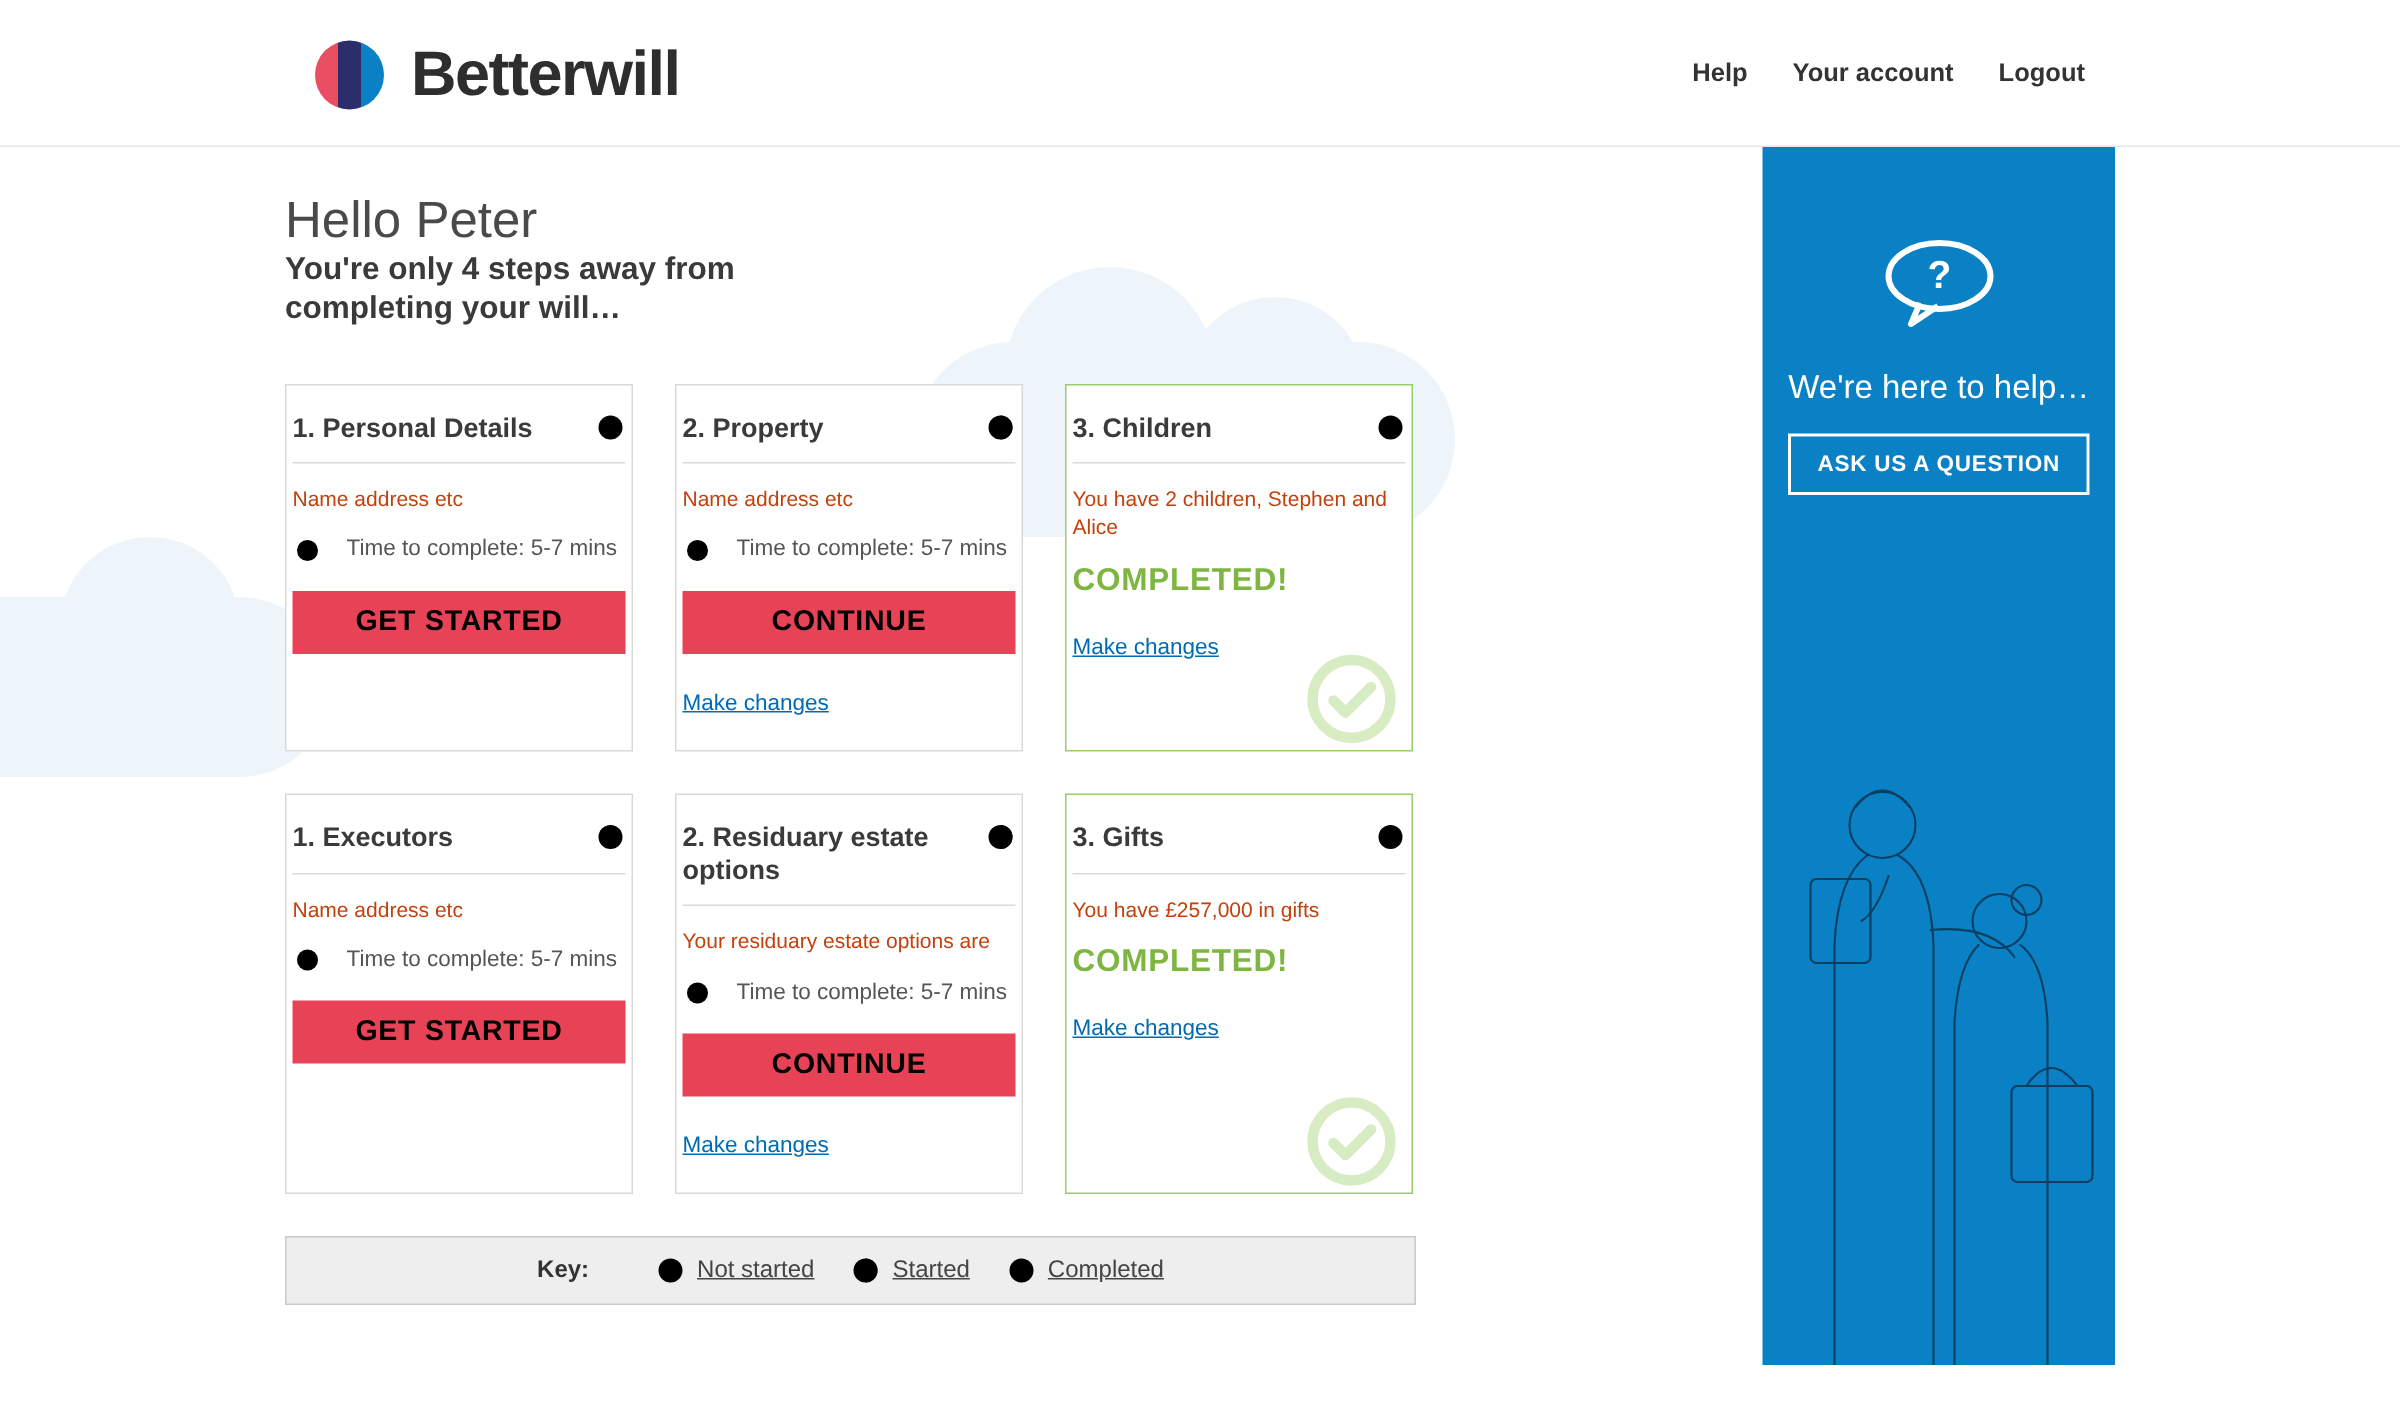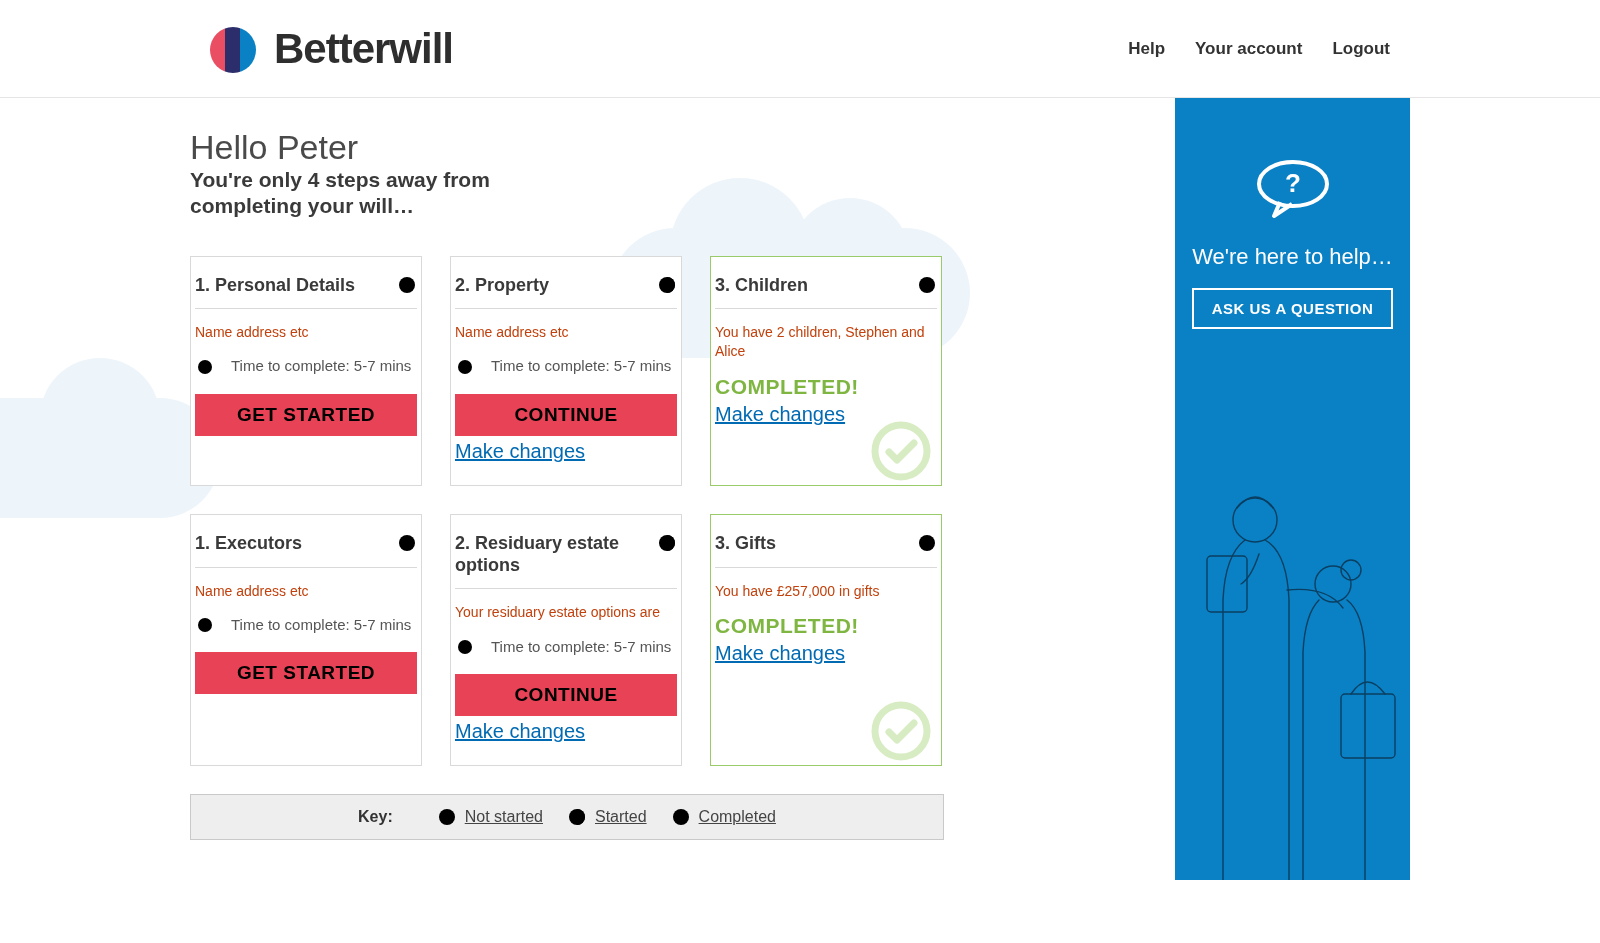--- a/index.html
+++ b/index.html
@@ -65,21 +65,21 @@
   .card-title { font-size: 18px; font-weight: 600; color: #3a3a3a; line-height: 1.2; }
   .desc { font-size: 14px; color: #c2410c; margin-bottom: 14px; line-height: 1.35; }
   .time-row { display: flex; align-items: center; gap: 16px; font-size: 15px; color: #555; margin-bottom: 18px; }
 
   .btn {
     display: block; width: 100%; text-align: center;
     background: #e84256; color: #000000; font-weight: 700;
     font-size: 19px; letter-spacing: .5px; padding: 10px 0;
     border: none; cursor: pointer;
   }
-  .make-changes { display: inline-block; margin-top: 4px; color: #006ab3; font-size: 20px; text-decoration: underline; cursor: pointer; }
+  .make-changes { display: inline-block; margin-top: 24px; color: #006ab3; font-size: 15px; text-decoration: underline; cursor: pointer; }
 
   .completed-text { font-size: 21px; font-weight: 700; color: #7fb642; letter-spacing: .5px; margin-top: 4px; }
   .checkmark-bg { position: absolute; right: 8px; bottom: 2px; opacity: .55; }
 
   
   .status-icon { width: 20px; height: 20px; flex: 0 0 20px; }
 
   
   .stopwatch { width: 20px; height: 20px; }
 

